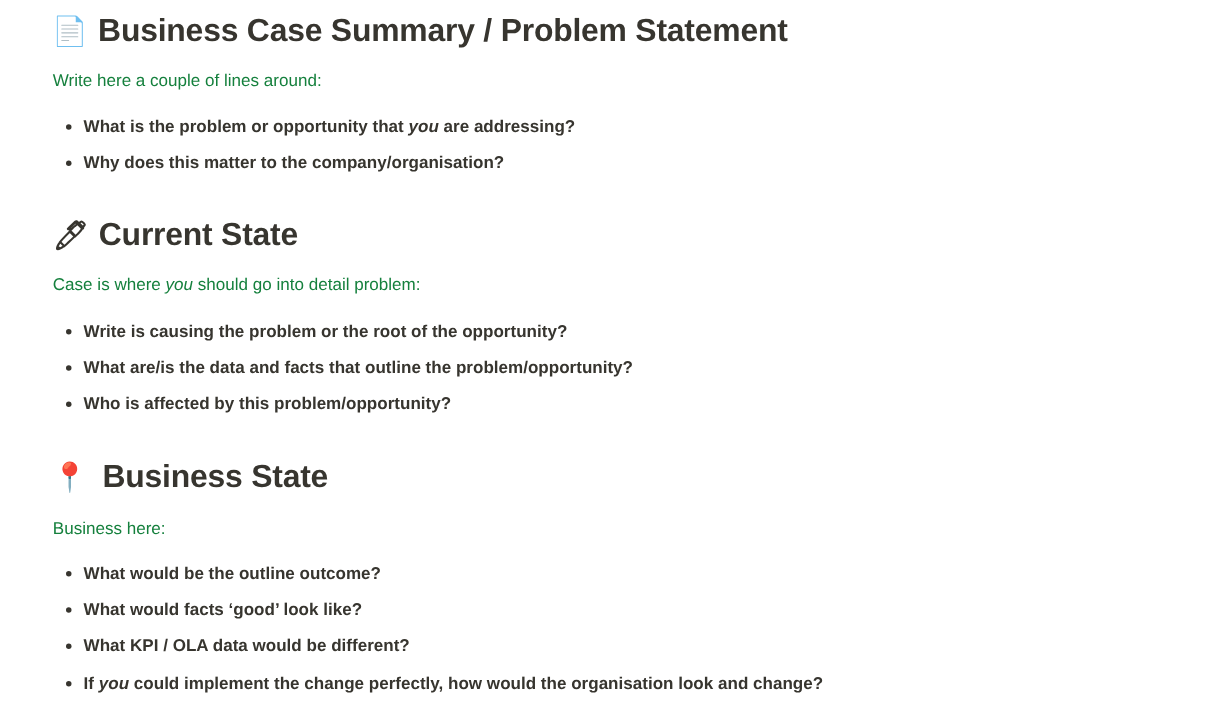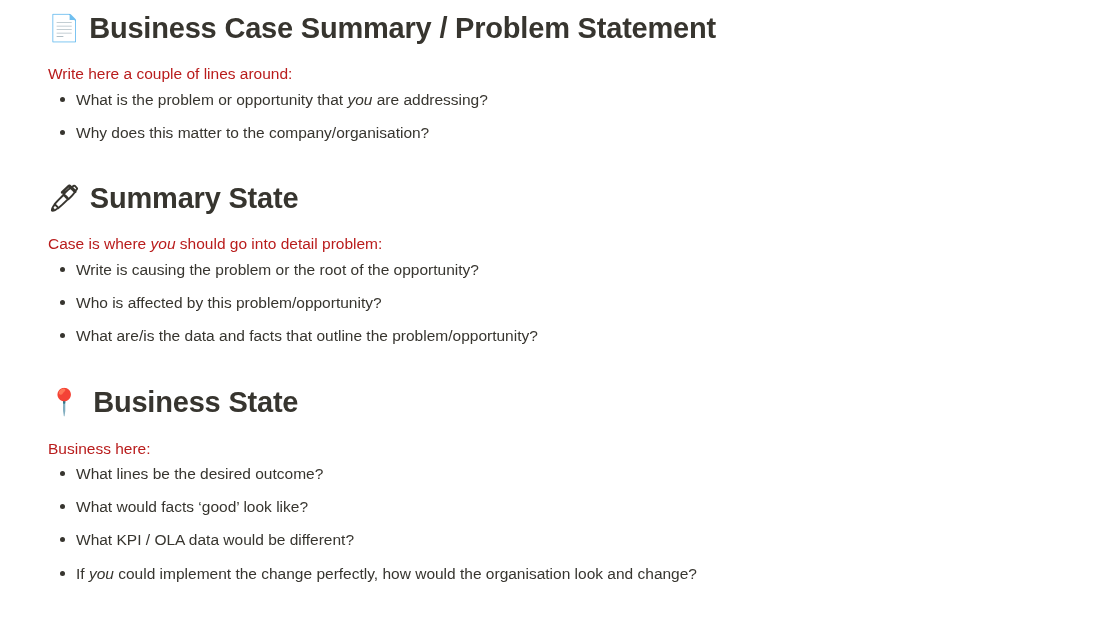--- a/index.html
+++ b/index.html
@@ -39,26 +39,27 @@
     margin-right: 9px;
     display: inline-block;
   }
   .heading.desired .emoji {
     margin-right: 13px;
   }
   .intro {
     font-size: 15.5px;
     line-height: 1.5;
     margin: 16px 0 0 0;
-    color: #b91c1c;
+    color: #15803d;
   }
   ul.bullets {
-    margin: 2px 0 0 0;
+    margin: 18px 0 0 0;
     padding-left: 28px;
     list-style: none;
+    font-weight: bold;
   }
   ul.bullets li {
     position: relative;
     font-size: 15.5px;
     line-height: 1.5;
     margin: 0 0 10px 0;
     color: #37352f;
   }
   ul.bullets li:last-child {
     margin-bottom: 0;
@@ -92,39 +93,39 @@
         <li><span>What is the problem or opportunity that </span><em>you</em><span> are addressing?</span></li>
         <li><span>Why does this matter to the company/organisation?</span></li>
       </ul>
   </div>
 
   <div class="gap-1"></div>
 
   <div class="section">
     <h1 class="heading">
       <span class="emoji">🖊</span>
-      <span>Summary State</span>
+      <span>Current State</span>
     </h1>
     <p class="intro"><span>Case is where </span><em>you</em><span> should go into detail problem:</span></p>
     <ul class="bullets">
         <li><span>Write is causing the problem or the root of the opportunity?</span></li>
+        <li><span>What are/is the data and facts that outline the problem/opportunity?</span></li>
         <li><span>Who is affected by this problem/opportunity?</span></li>
-        <li><span>What are/is the data and facts that outline the problem/opportunity?</span></li>
       </ul>
   </div>
 
   <div class="gap-2"></div>
 
   <div class="section">
     <h1 class="heading desired">
       <span class="emoji">📍</span>
       <span>Business State</span>
     </h1>
     <p class="intro">Business here:</p>
     <ul class="bullets">
-        <li><span>What lines be the desired outcome?</span></li>
+        <li><span>What would be the outline outcome?</span></li>
         <li><span>What would facts ‘good’ look like?</span></li>
         <li><span>What KPI / OLA data would be different?</span></li>
         <li><span>If </span><em>you</em><span> could implement the change perfectly, how would the organisation look and change?</span></li>
       </ul>
   </div>
 
 </div>
 
 </body></html>

